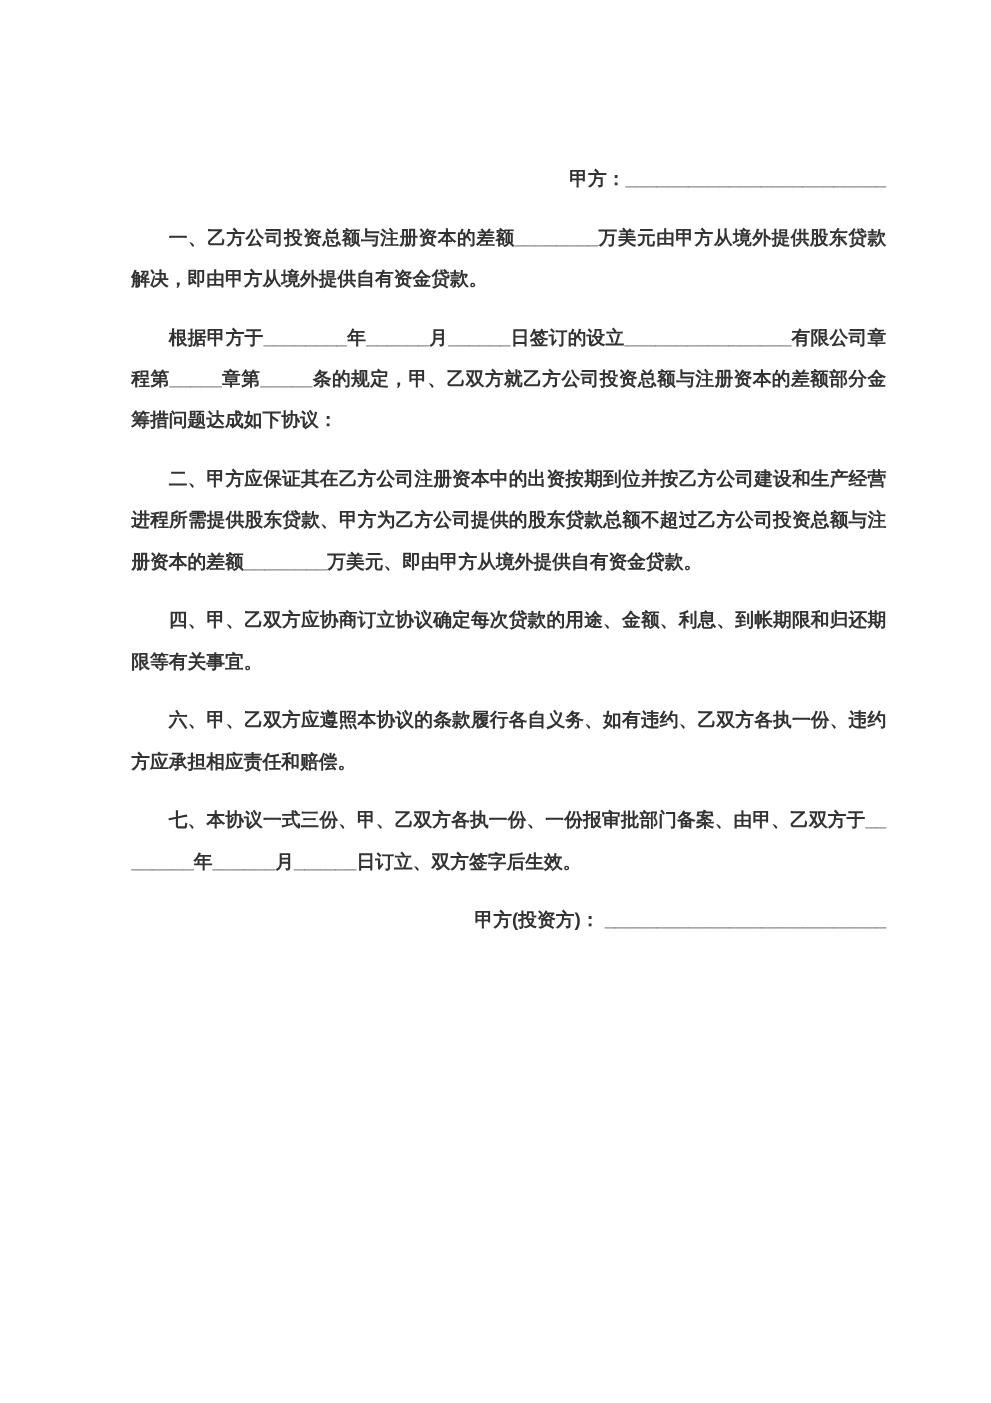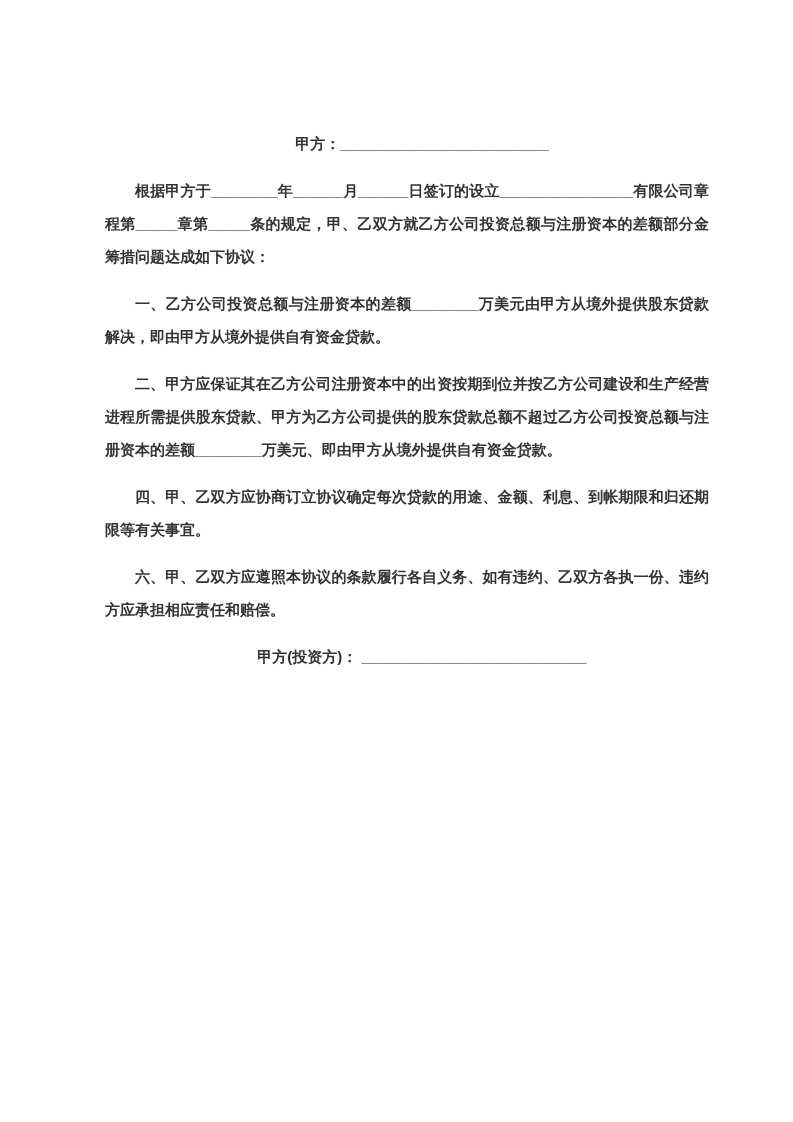--- a/index.html
+++ b/index.html
@@ -21,27 +21,28 @@
       color: #333333;
       overflow: hidden;
     }
     .para {
       margin: 0 0 14px 0;
       text-indent: 2em;
       text-align: justify;
       word-break: break-all;
     }
     .para.single {
-      text-align: center;
+      text-align: right;
     }
   </style>
 </head>
 <body>
 
 <div class="page">
   <p class="para single">甲方：_________________________</p>
+  <p class="para">一、乙方公司投资总额与注册资本的差额________万美元由甲方从境外提供股东贷款解决，即由甲方从境外提供自有资金贷款。</p>
   <p class="para">根据甲方于________年______月______日签订的设立________________有限公司章程第_____章第_____条的规定，甲、乙双方就乙方公司投资总额与注册资本的差额部分金筹措问题达成如下协议：</p>
-  <p class="para">一、乙方公司投资总额与注册资本的差额________万美元由甲方从境外提供股东贷款解决，即由甲方从境外提供自有资金贷款。</p>
   <p class="para">二、甲方应保证其在乙方公司注册资本中的出资按期到位并按乙方公司建设和生产经营进程所需提供股东贷款、甲方为乙方公司提供的股东贷款总额不超过乙方公司投资总额与注册资本的差额________万美元、即由甲方从境外提供自有资金贷款。</p>
   <p class="para">四、甲、乙双方应协商订立协议确定每次贷款的用途、金额、利息、到帐期限和归还期限等有关事宜。</p>
   <p class="para">六、甲、乙双方应遵照本协议的条款履行各自义务、如有违约、乙双方各执一份、违约方应承担相应责任和赔偿。</p>
+  <p class="para">七、本协议一式三份、甲、乙双方各执一份、一份报审批部门备案、由甲、乙双方于________年______月______日订立、双方签字后生效。</p>
   <p class="para single">甲方(投资方)： ___________________________</p>
 </div>
 
 </body></html>

